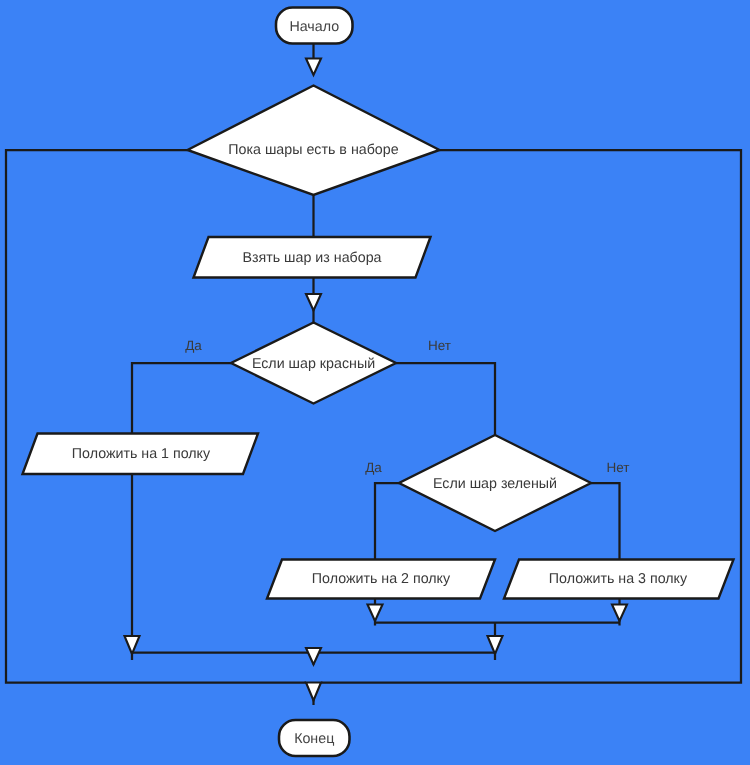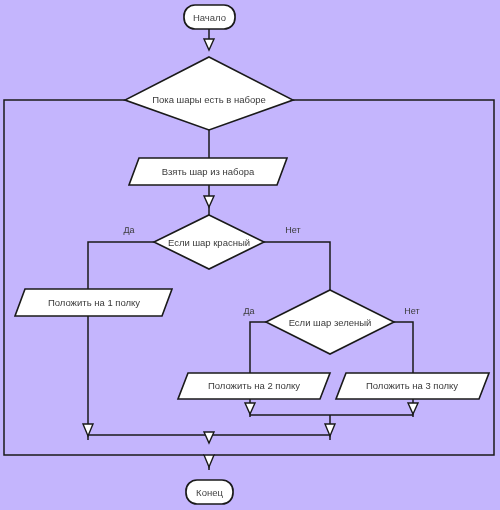--- a/index.html
+++ b/index.html
@@ -10,21 +10,21 @@
   body {
     width: 500px;
     height: 510px;
     font-family: "Liberation Sans", sans-serif;
     overflow: hidden;
   }
   #flowchart-root {
     position: relative;
     width: 500px;
     height: 510px;
-    background: #c4b5fd;
+    background: #3b82f6;
   }
   svg.chart-canvas {
     display: block;
     width: 500px;
     height: 510px;
   }
   .shape-outline {
     fill: #ffffff;
     stroke: #1a1a1a;
     stroke-width: 1.6;

